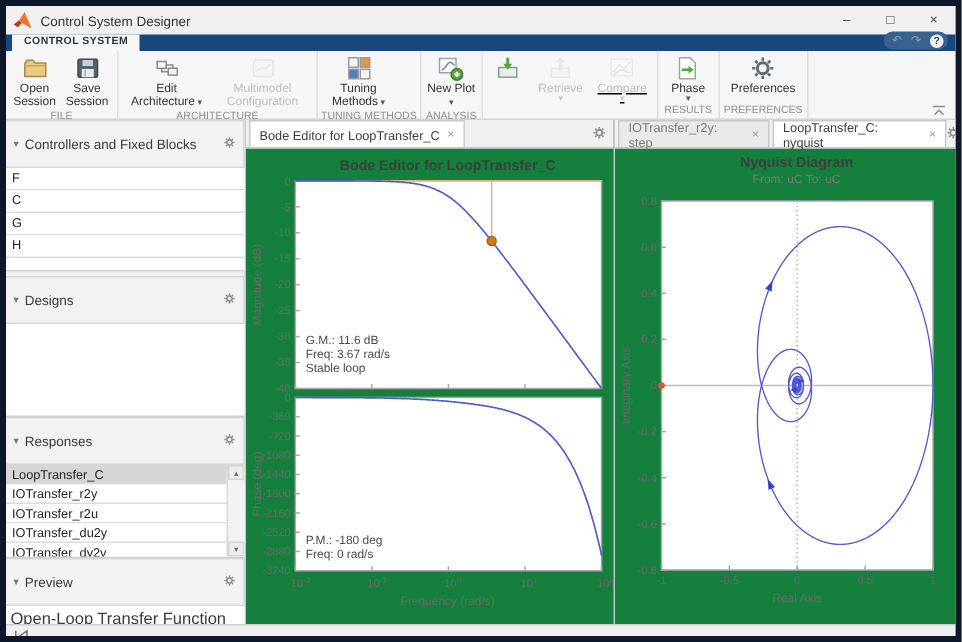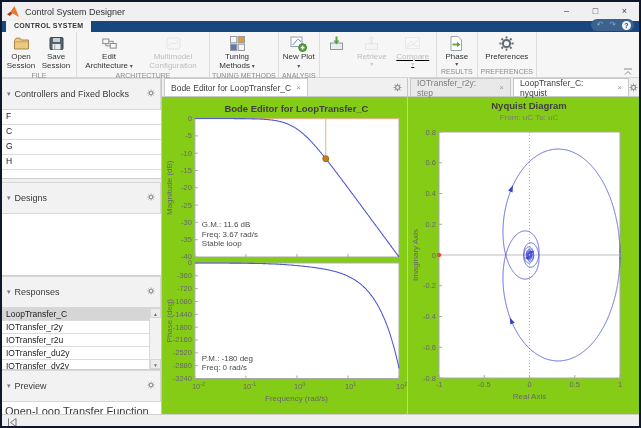--- a/index.html
+++ b/index.html
@@ -1,18 +1,18 @@
 <!DOCTYPE html>
 <html><head>
 <meta charset="utf-8">
 <style>
   html,body{margin:0;padding:0;background:#4a4a4a;}
   *{box-sizing:border-box;}
   .window{position:relative;width:641px;height:428px;background:#f0f0f0;
-    font-family:"Liberation Sans",sans-serif;border:2px solid #0f172a;overflow:hidden;}
+    font-family:"Liberation Sans",sans-serif;border:4px solid #0f172a;overflow:hidden;}
   
   .titlebar{position:absolute;left:0;top:0;right:0;height:19px;background:#f0f0f0;
     display:flex;align-items:center;padding-left:5px;font-size:9px;color:#333;}
   .app-icon{width:13px;height:11px;margin-right:5px;}
   .win-controls{margin-left:auto;display:flex;height:19px;}
   .win-btn{width:29px;text-align:center;font-size:9px;color:#444;line-height:19px;}
   
   .band{position:absolute;left:0;top:19px;right:0;height:11px;background:#17477e;}
   .ribbon-tab{position:absolute;left:4px;top:0;height:11px;background:#f6f6f6;color:#333;
     font-size:7px;font-weight:bold;letter-spacing:.3px;padding:1px 8px 0 8px;}
@@ -50,21 +50,21 @@
   .srow.small{height:13px;}
   .srow.sel{background:#d6d6d6;}
   .sempty{background:#fff;border-bottom:1px solid #cfcfcf;}
   .sgap{height:3px;}
   .sscroll{position:absolute;right:0;top:0;bottom:0;width:12px;background:#f2f2f2;
     border-left:1px solid #d9d9d9;display:flex;flex-direction:column;justify-content:space-between;}
   .sarr{height:10px;font-size:5px;color:#707070;text-align:center;line-height:10px;background:#ececec;border:1px solid #d5d5d5;}
   .preview-text{background:#fff;font-family:Liberation Sans, sans-serif;font-size:11px;
     line-height:1.35;color:#3a3a3a;padding:2px 3px;white-space:pre;height:66px;}
   
-  .panel{position:absolute;top:0;height:336px;background:#84cc16;}
+  .panel{position:absolute;top:0;height:336px;background:#15803d;}
   .bode-panel{left:160px;width:246px;border-right:1px solid #c6c6c6;}
   .nyq-panel{left:406px;width:235px;}
   .tabbar{height:19px;background:#f0f0f0;border-bottom:1px solid #c8c8c8;display:flex;align-items:flex-end;}
   .tab{height:18px;display:flex;align-items:center;font-size:8.5px;color:#7c7c7c;
     background:#e9e9e9;border:1px solid #c8c8c8;border-bottom:none;padding:0 6px;margin-left:2px;}
   .tab.active{background:#fff;color:#3d3d3d;}
   .tclose{margin-left:5px;color:#999;font-size:8px;}
   .tabbar .pgear{margin-left:auto;margin-right:5px;}
   .plotarea{width:100%;height:317px;}
   svg text{font-family:"Liberation Sans",sans-serif;}

